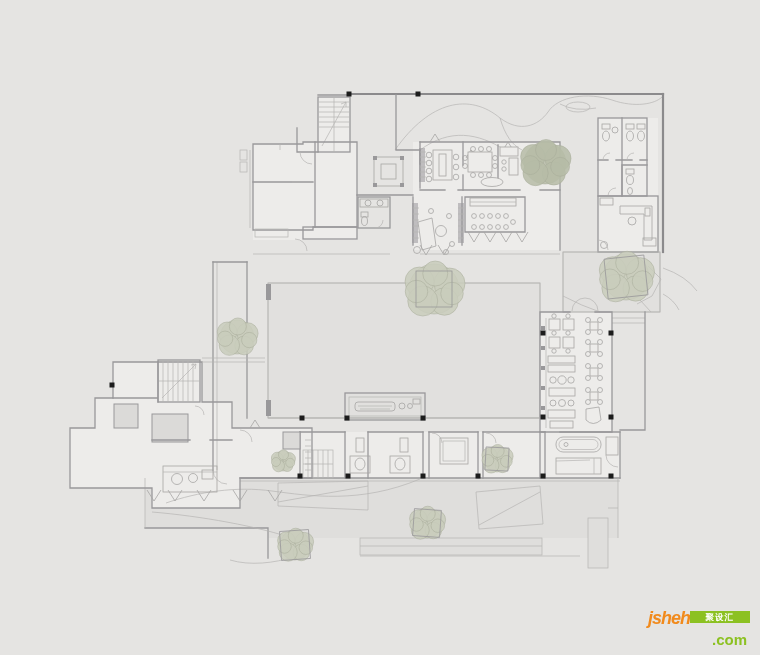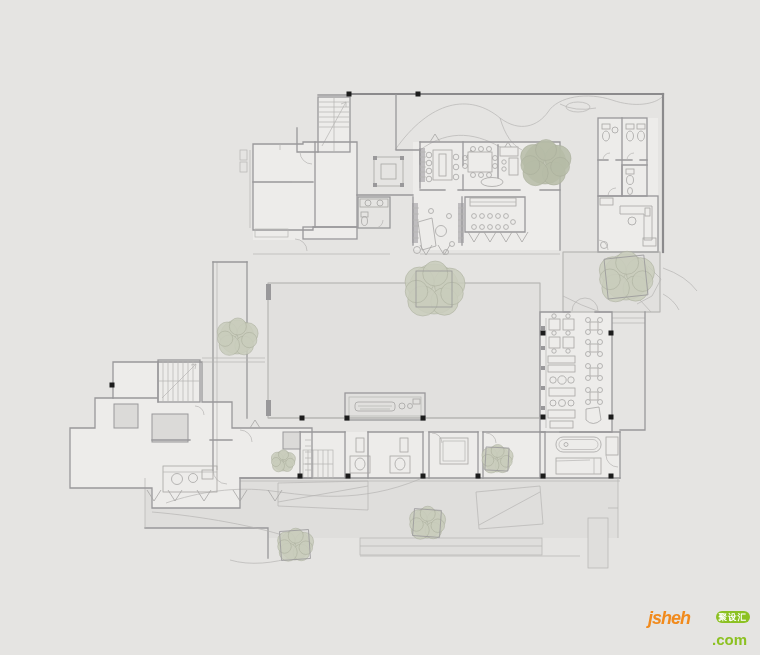--- a/index.html
+++ b/index.html
@@ -25,21 +25,21 @@
   .walk{fill:var(--walk);stroke:none;}
   .grayroom{fill:var(--gray_room);stroke:var(--wall);stroke-width:1;}
   .wallfill{fill:var(--wall);stroke:none;}
   .logo{position:absolute;right:10px;bottom:8px;width:102px;height:36px;}
   .logo .brand{
     position:absolute;left:0;bottom:16px;font-size:18px;line-height:26px;font-weight:bold;font-style:italic;
     color:var(--logo_orange);letter-spacing:-1px;
   }
   .logo .badge{
     position:absolute;right:0;top:0;background:var(--logo_green);color:var(--badge_text);
-    font-size:8.5px;font-weight:bold;padding:1px 3px;border-radius:6px;letter-spacing:1px;line-height:10px;
+    font-size:8.5px;font-weight:bold;padding:1px 16px;border-radius:0;letter-spacing:1px;line-height:10px;
   }
   .logo .tld{
     position:absolute;right:3px;bottom:-1px;font-size:15px;font-weight:bold;color:var(--logo_green);
   }
 </style>
 </head>
 <body>
 
 <svg width="760" height="655" viewBox="0 0 760 655">
 

